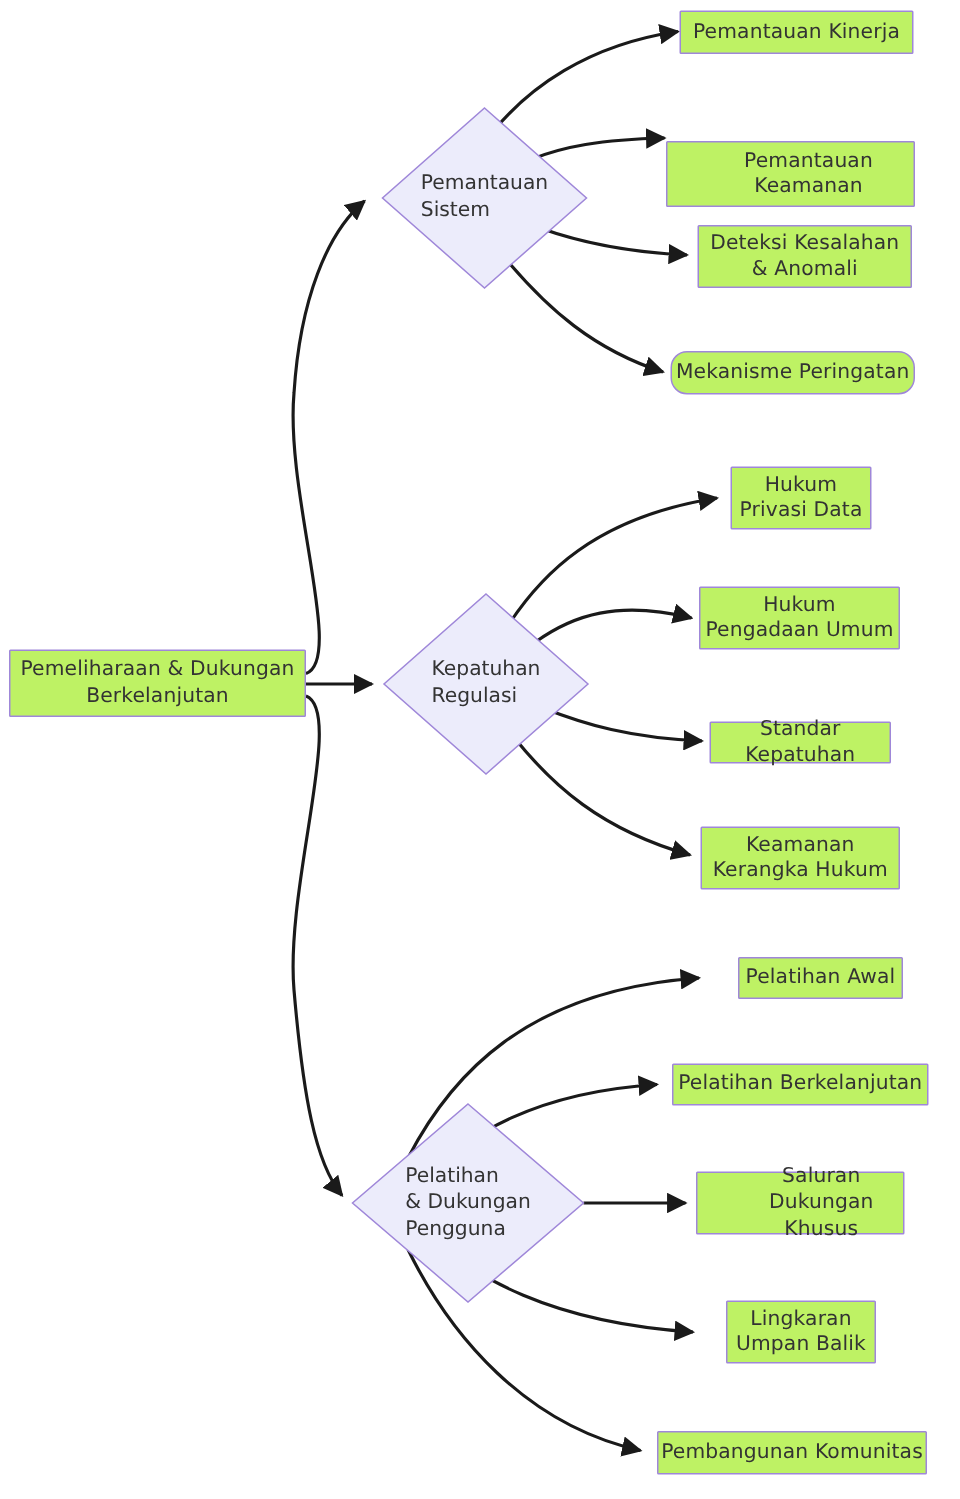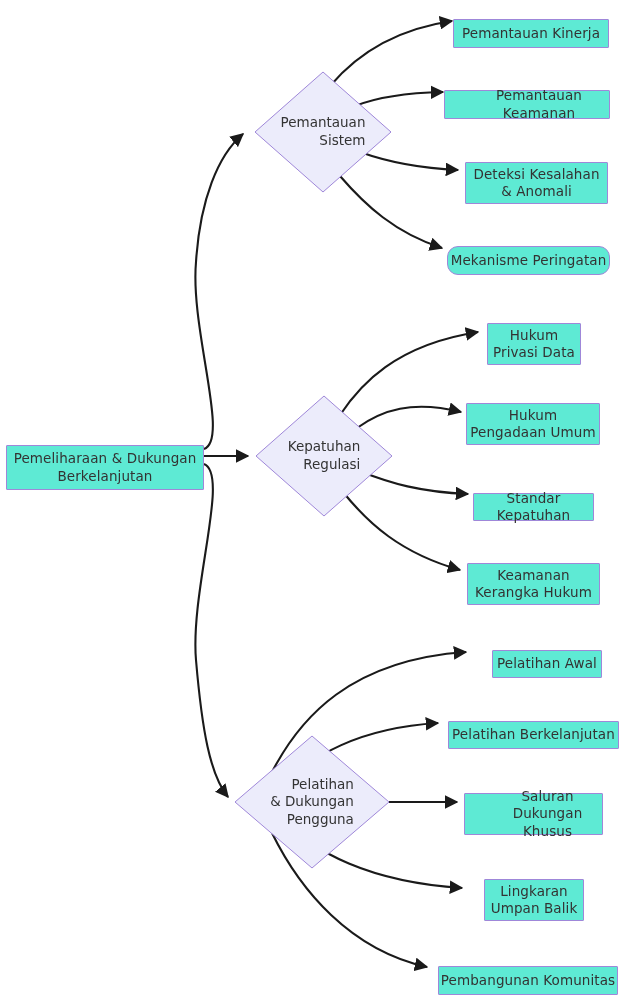--- a/index.html
+++ b/index.html
@@ -15,36 +15,35 @@
     box-sizing:border-box;
     display:flex;align-items:center;justify-content:center;
     text-align:center;
     color:#333333;
     font-size:13.5px;
     line-height:1.28;
     letter-spacing:.1px;
     white-space:pre-line;
   }
   .node.rect{
-    background:#5eead4;
+    background:#bef264;
     border:1px solid #9f87d9;
     border-radius:1px;
-    margin-top:12px;
   }
   .node.root{
     font-size:13.5px;
   }
   .diamond-wrap{
     position:absolute;
   }
   .diamond-wrap svg{position:absolute;left:0;top:0;overflow:visible;}
   .diamond-label{
     position:absolute;left:0;top:0;width:100%;height:100%;
     display:flex;align-items:center;justify-content:center;
-    text-align:right;color:#333333;font-size:13.5px;line-height:1.3;
+    text-align:left;color:#333333;font-size:13.5px;line-height:1.3;
     white-space:pre-line;
     pointer-events:none;
   }
 </style>
 </head>
 <body>
 
 <div id="canvas">
 
   <svg class="edge-layer" viewBox="0 0 640 999" width="640" height="999">
@@ -82,21 +81,21 @@
 
   <div class="diamond-wrap" style="left:254px;top:71px;width:138px;height:122px;">
     <svg width="138" height="122">
       <polygon points="69,1 137,61 69,121 1,61" fill="#ececfb" stroke="#9f87d9" stroke-width="1"></polygon>
     </svg>
     <div class="diamond-label">Pemantauan
 Sistem</div>
   </div>
 
   <div class="node rect" style="left:453px;top:7px;width:156px;height:29px;">Pemantauan Kinerja</div>
-  <div class="node rect" style="left:444px;top:78px;width:166px;height:29px;padding-left:24px;">Pemantauan Keamanan</div>
+  <div class="node rect" style="left:444px;top:94px;width:166px;height:44px;padding-left:24px;">Pemantauan Keamanan</div>
   <div class="node rect" style="left:465px;top:150px;width:143px;height:42px;">Deteksi Kesalahan
 &amp; Anomali</div>
   <div class="node rect" style="left:447px;top:234px;width:163px;height:29px;border-radius:11px;">Mekanisme Peringatan</div>
 
   <div class="diamond-wrap" style="left:255px;top:395px;width:138px;height:122px;">
     <svg width="138" height="122">
       <polygon points="69,1 137,61 69,121 1,61" fill="#ececfb" stroke="#9f87d9" stroke-width="1"></polygon>
     </svg>
     <div class="diamond-label">Kepatuhan
 Regulasi</div>

